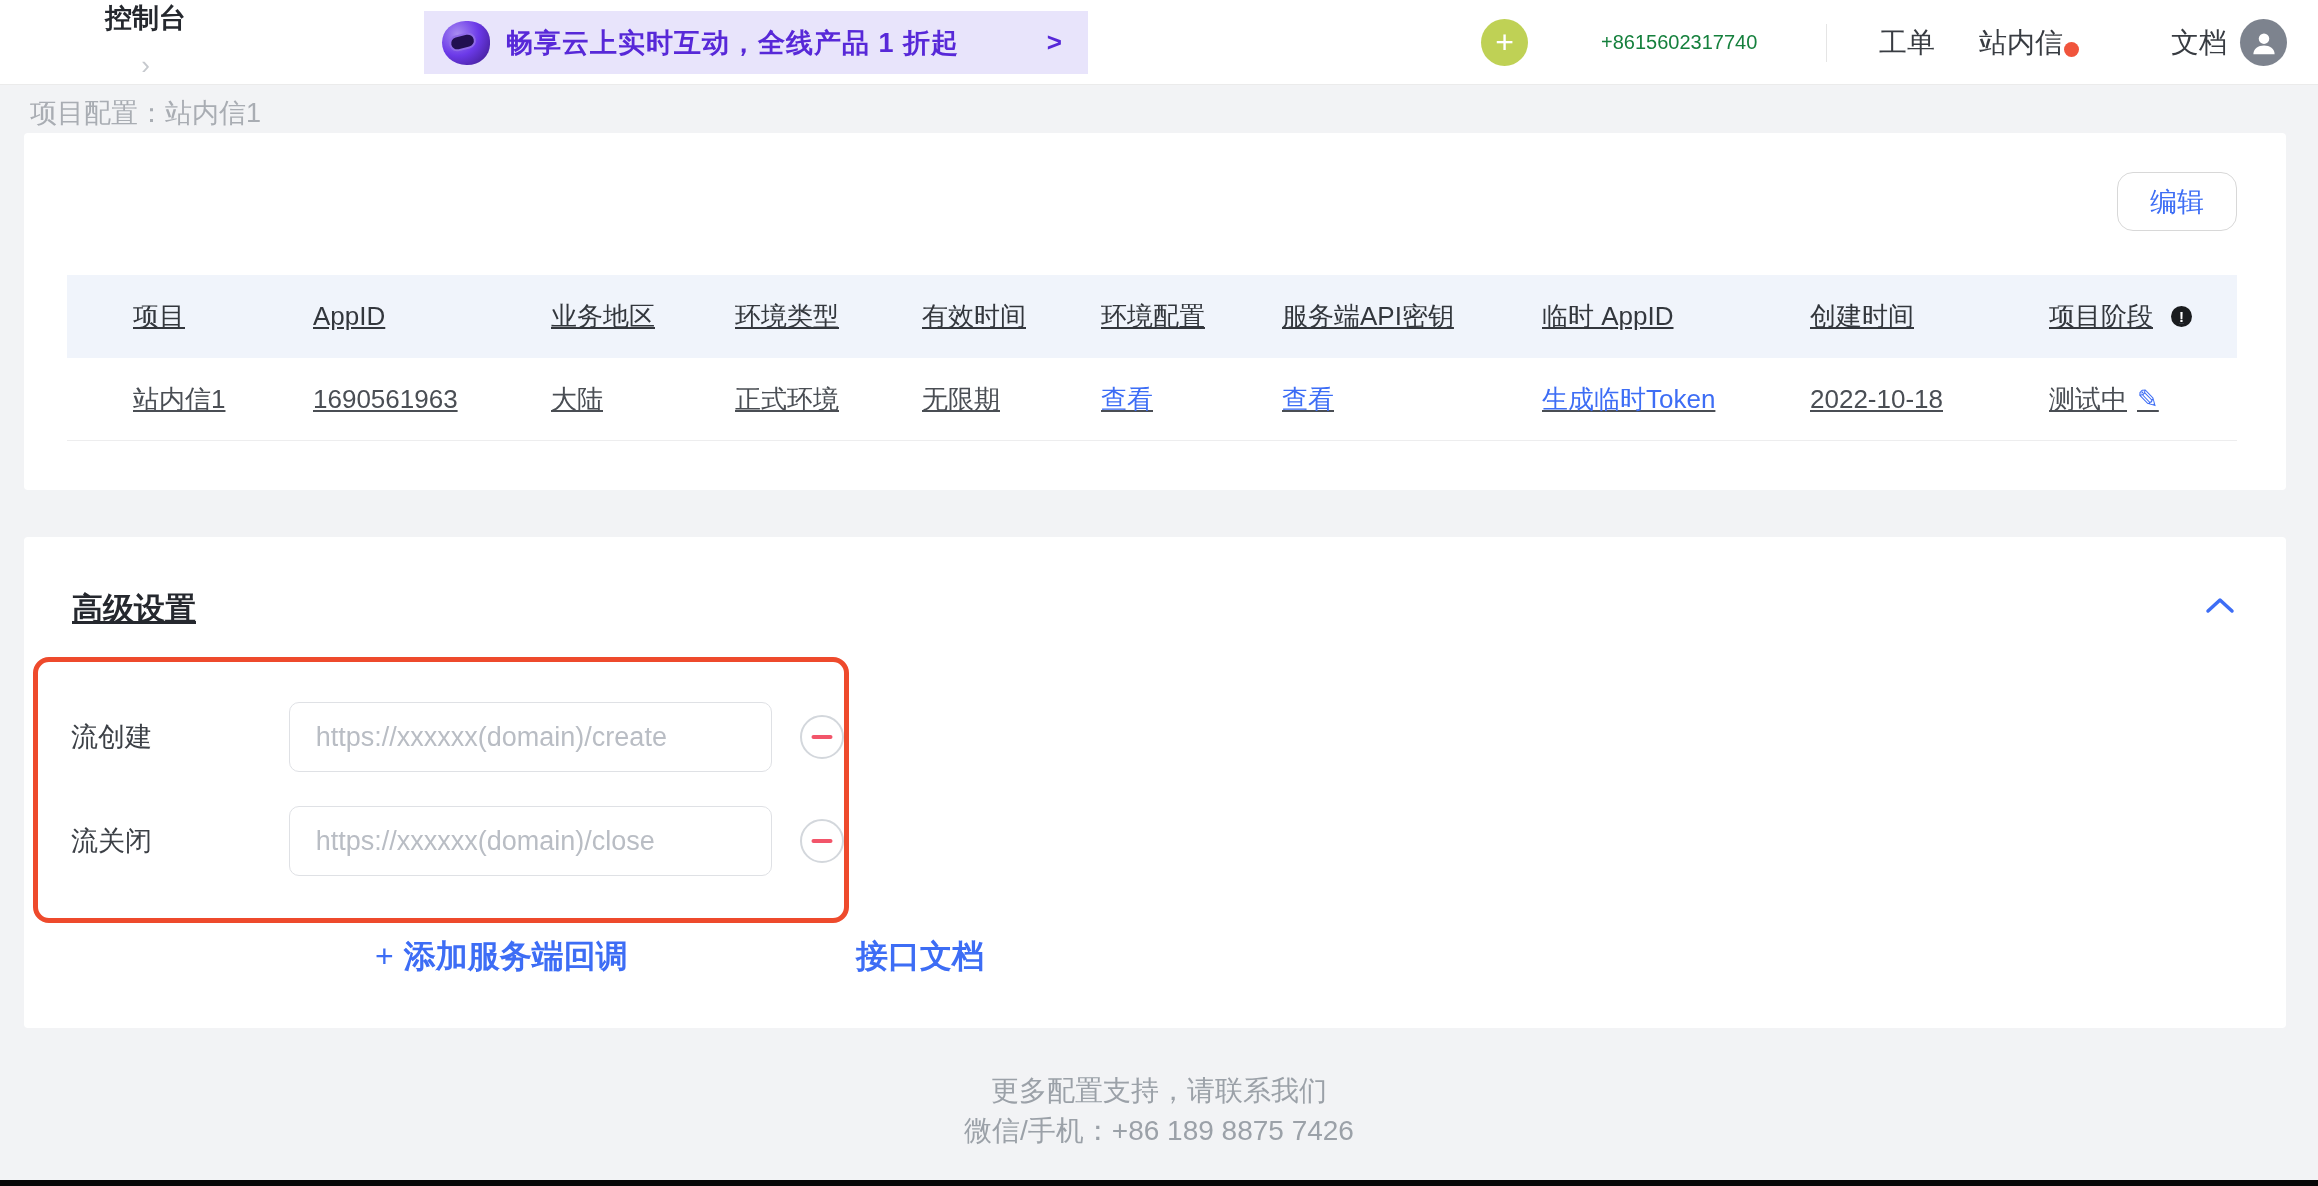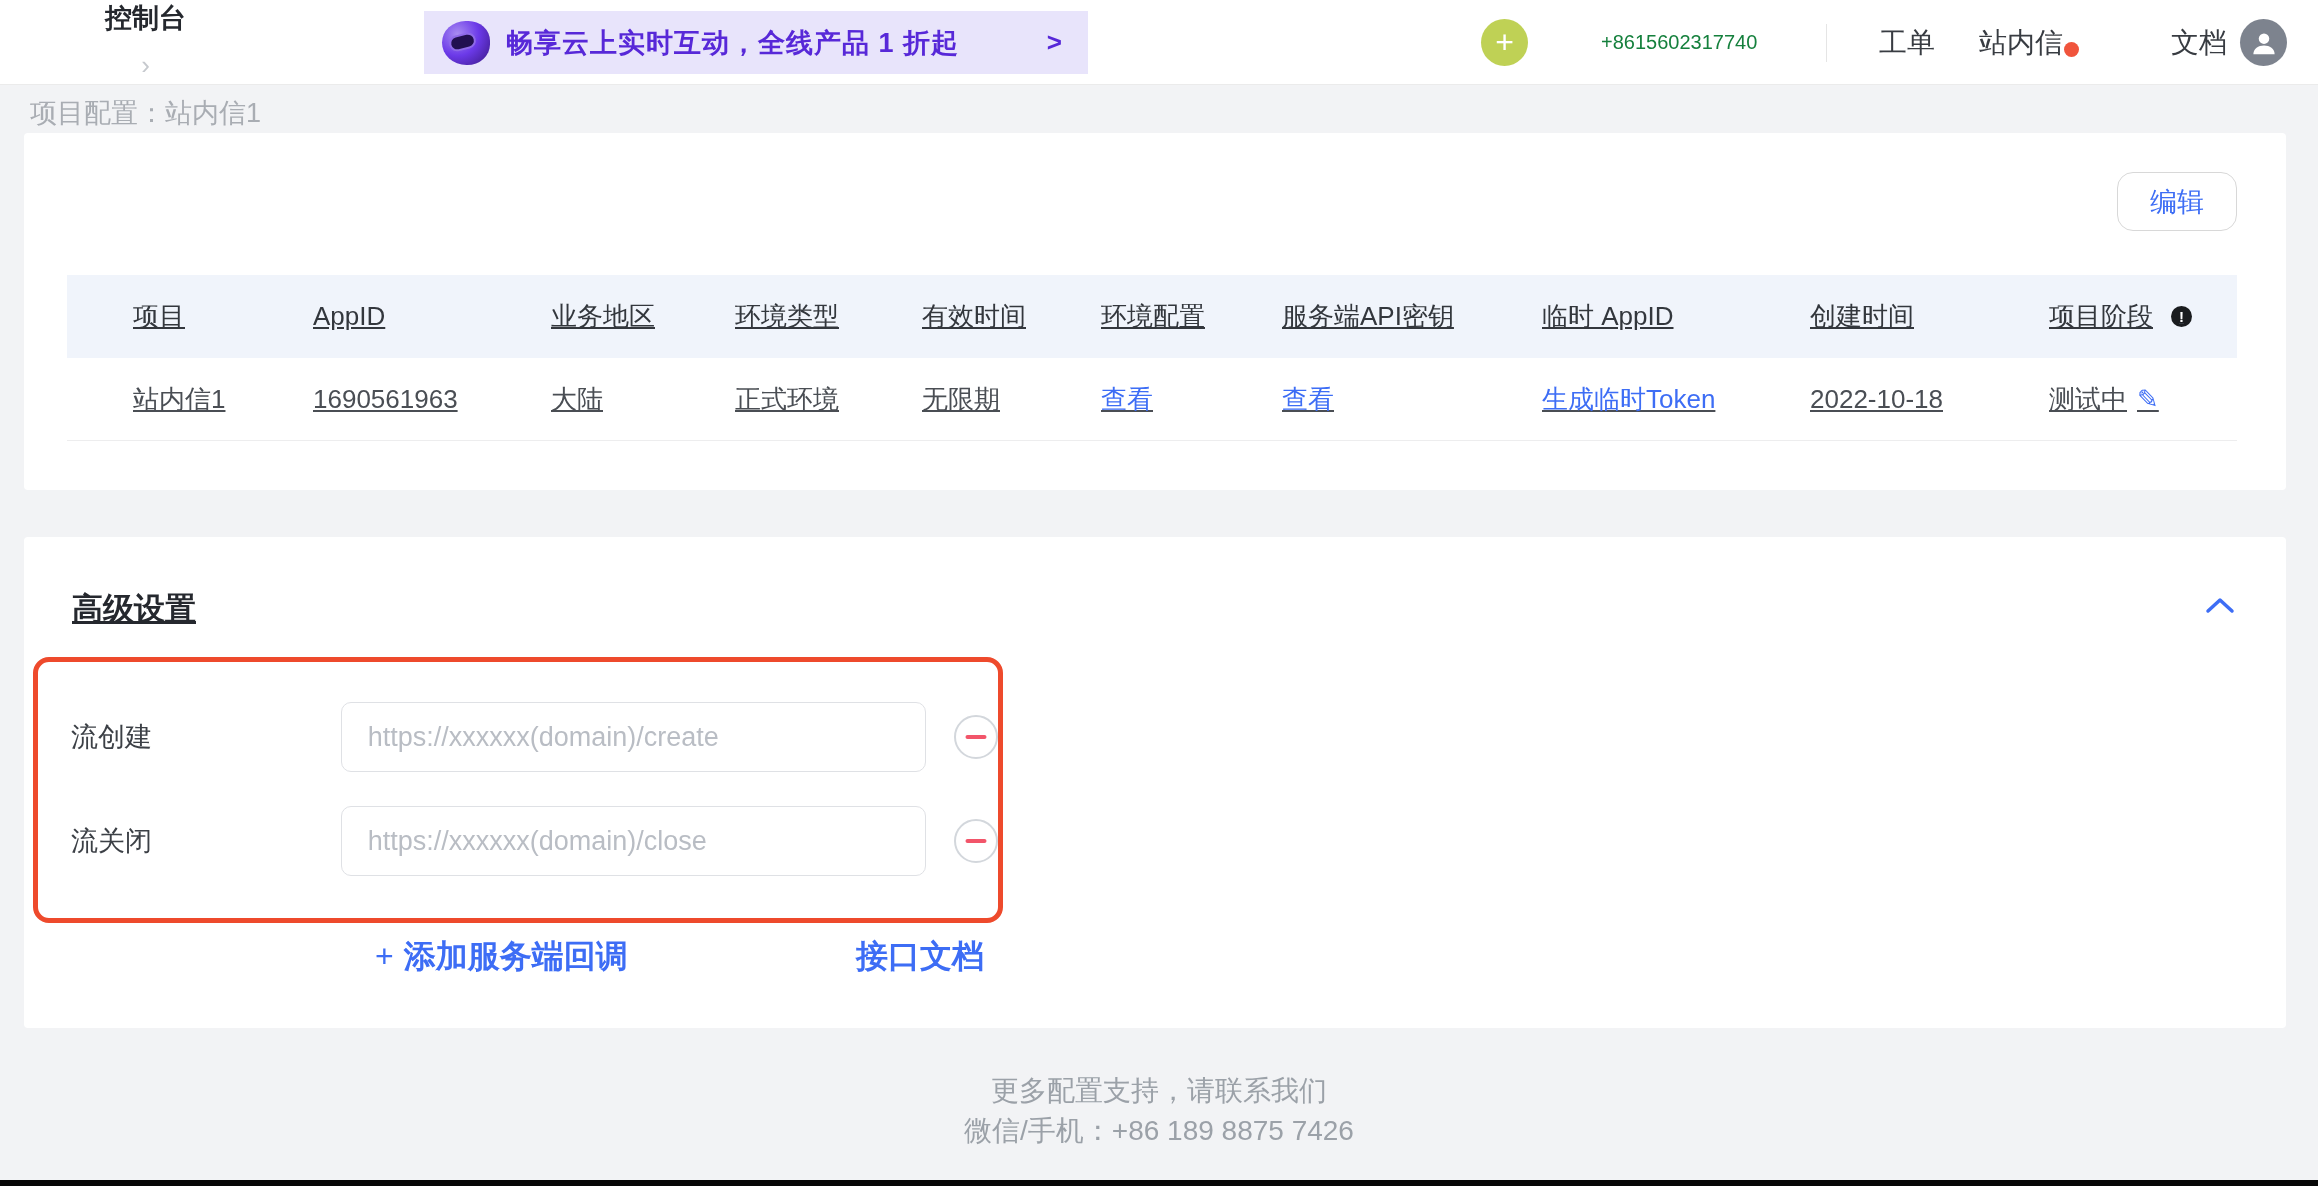--- a/index.html
+++ b/index.html
@@ -84,21 +84,21 @@
   .cell-stage { display:flex; align-items:center; gap:10px; }
   .info-icon {
     display:inline-flex; width:21px; height:21px; border-radius:50%;
     background:#1a1c1f; color:#fff; font-size:15px; font-weight:700;
     align-items:center; justify-content:center; margin-left:8px; cursor:pointer;
   }
   .pencil { color:#3d6df5; font-size:26px; cursor:pointer; }
   
   .chevron { position:absolute; right:50px; top:58px; cursor:pointer; }
   .redbox {
-    position:absolute; left:9px; top:120px; width:970px; height:266px;
+    position:absolute; left:9px; top:120px; width:816px; height:266px;
     border:5px solid #ee4a2c; border-radius:16px; padding:40px 0 0 33px;
   }
   .frow { display:flex; align-items:center; height:70px; margin-bottom:34px; }
   .flabel { width:274px; font-size:27px; color:#3c4046; }
   .finput {
     width:594px; height:70px; border:1px solid #dfe1e5; border-radius:10px;
     padding:0 26px; font-size:27px; color:#42464d; outline:none; background:#fff;
     font-family:"Liberation Sans","DejaVu Sans",sans-serif;
   }
   .finput::placeholder { color:#b9bdc4; }

